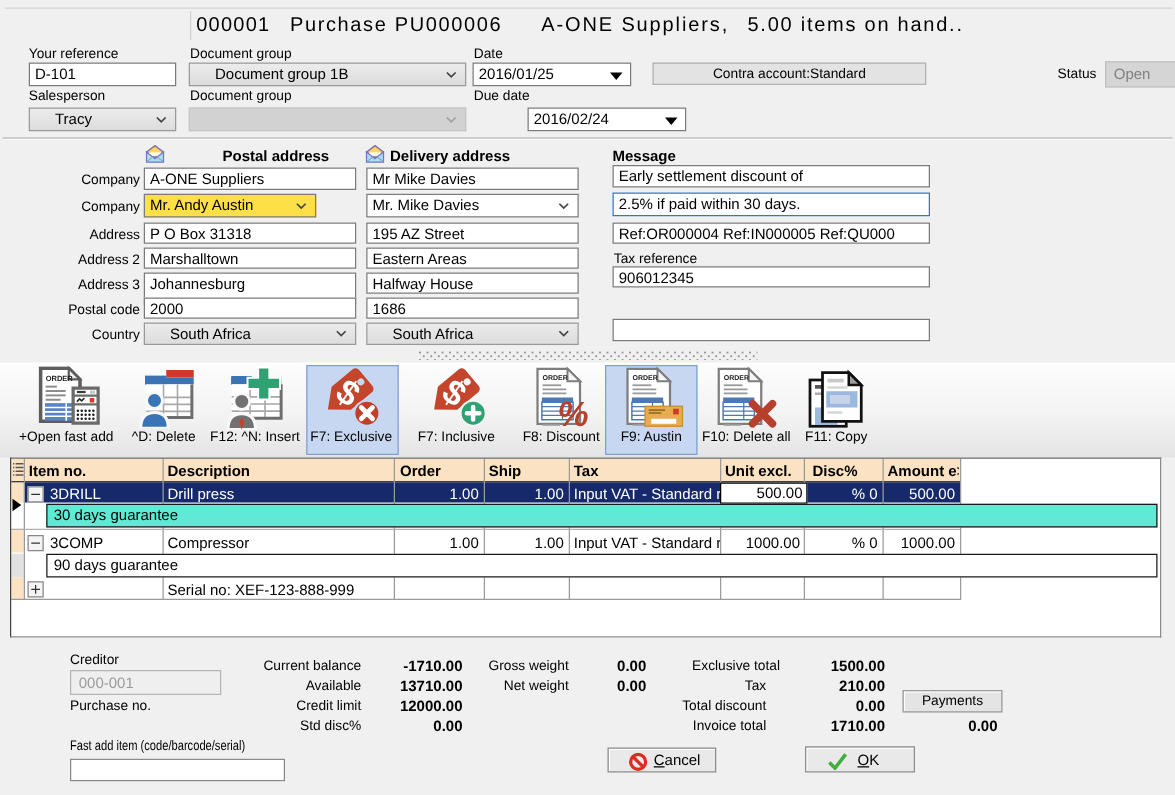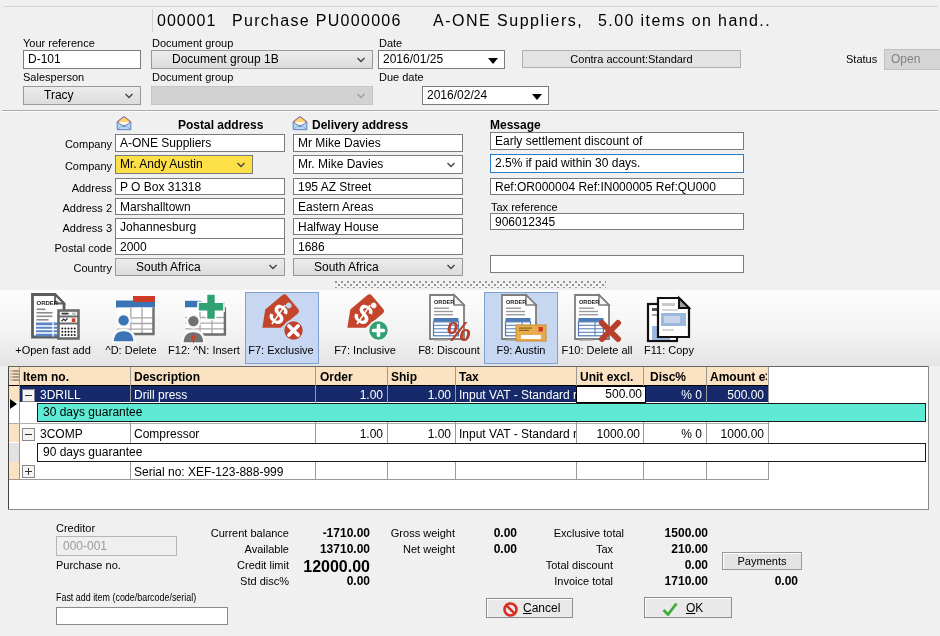--- a/index.html
+++ b/index.html
@@ -350,21 +350,21 @@
 <div class="a" style="left:56px;top:559px;">Purchase no.</div>
 <div class="a" style="left:56px;top:591px;transform:scaleX(0.81);transform-origin:0 0;">Fast add item (code/barcode/serial)</div>
 <div class="tb" style="left:56px;top:607px;width:172px;height:18px;border:1px solid #8a8a8a;"></div>
 
 <div class="a" style="left:139px;top:527px;width:150px;text-align:right;">Current balance</div>
 <div class="a" style="left:139px;top:543px;width:150px;text-align:right;">Available</div>
 <div class="a" style="left:139px;top:559px;width:150px;text-align:right;">Credit limit</div>
 <div class="a" style="left:139px;top:575px;width:150px;text-align:right;">Std disc%</div>
 <div class="a bold" style="left:280px;top:526px;width:90px;text-align:right;font-size:12px;">-1710.00</div>
 <div class="a bold" style="left:280px;top:542px;width:90px;text-align:right;font-size:12px;">13710.00</div>
-<div class="a bold" style="left:280px;top:558px;width:90px;text-align:right;font-size:16px;">12000.00</div>
+<div class="a bold" style="left:280px;top:558px;width:90px;text-align:right;font-size:12px;">12000.00</div>
 <div class="a bold" style="left:280px;top:574px;width:90px;text-align:right;font-size:12px;">0.00</div>
 
 <div class="a" style="left:355px;top:527px;width:100px;text-align:right;">Gross weight</div>
 <div class="a" style="left:355px;top:543px;width:100px;text-align:right;">Net weight</div>
 <div class="a bold" style="left:447px;top:526px;width:70px;text-align:right;font-size:12px;">0.00</div>
 <div class="a bold" style="left:447px;top:542px;width:70px;text-align:right;font-size:12px;">0.00</div>
 
 <div class="a" style="left:513px;top:527px;width:100px;text-align:right;margin-left:11px;">Exclusive total</div>
 <div class="a" style="left:513px;top:543px;width:100px;text-align:right;">Tax</div>
 <div class="a" style="left:513px;top:559px;width:100px;text-align:right;">Total discount</div>

